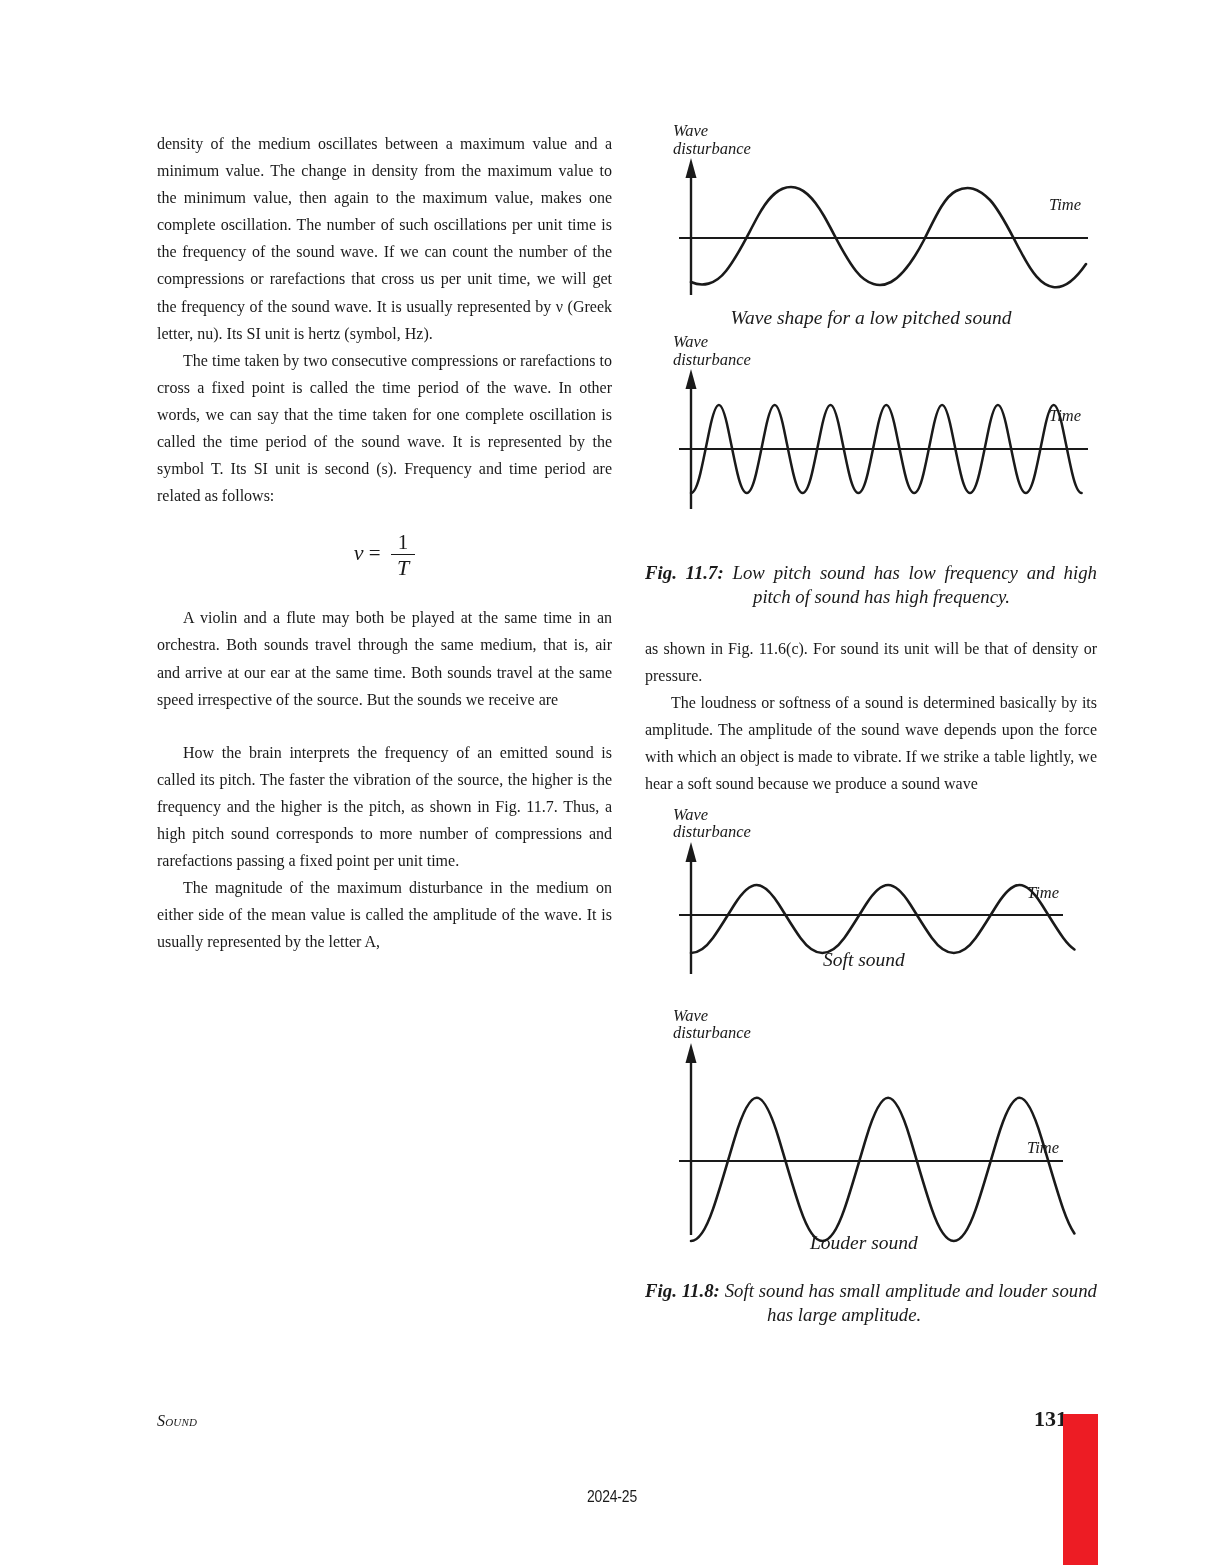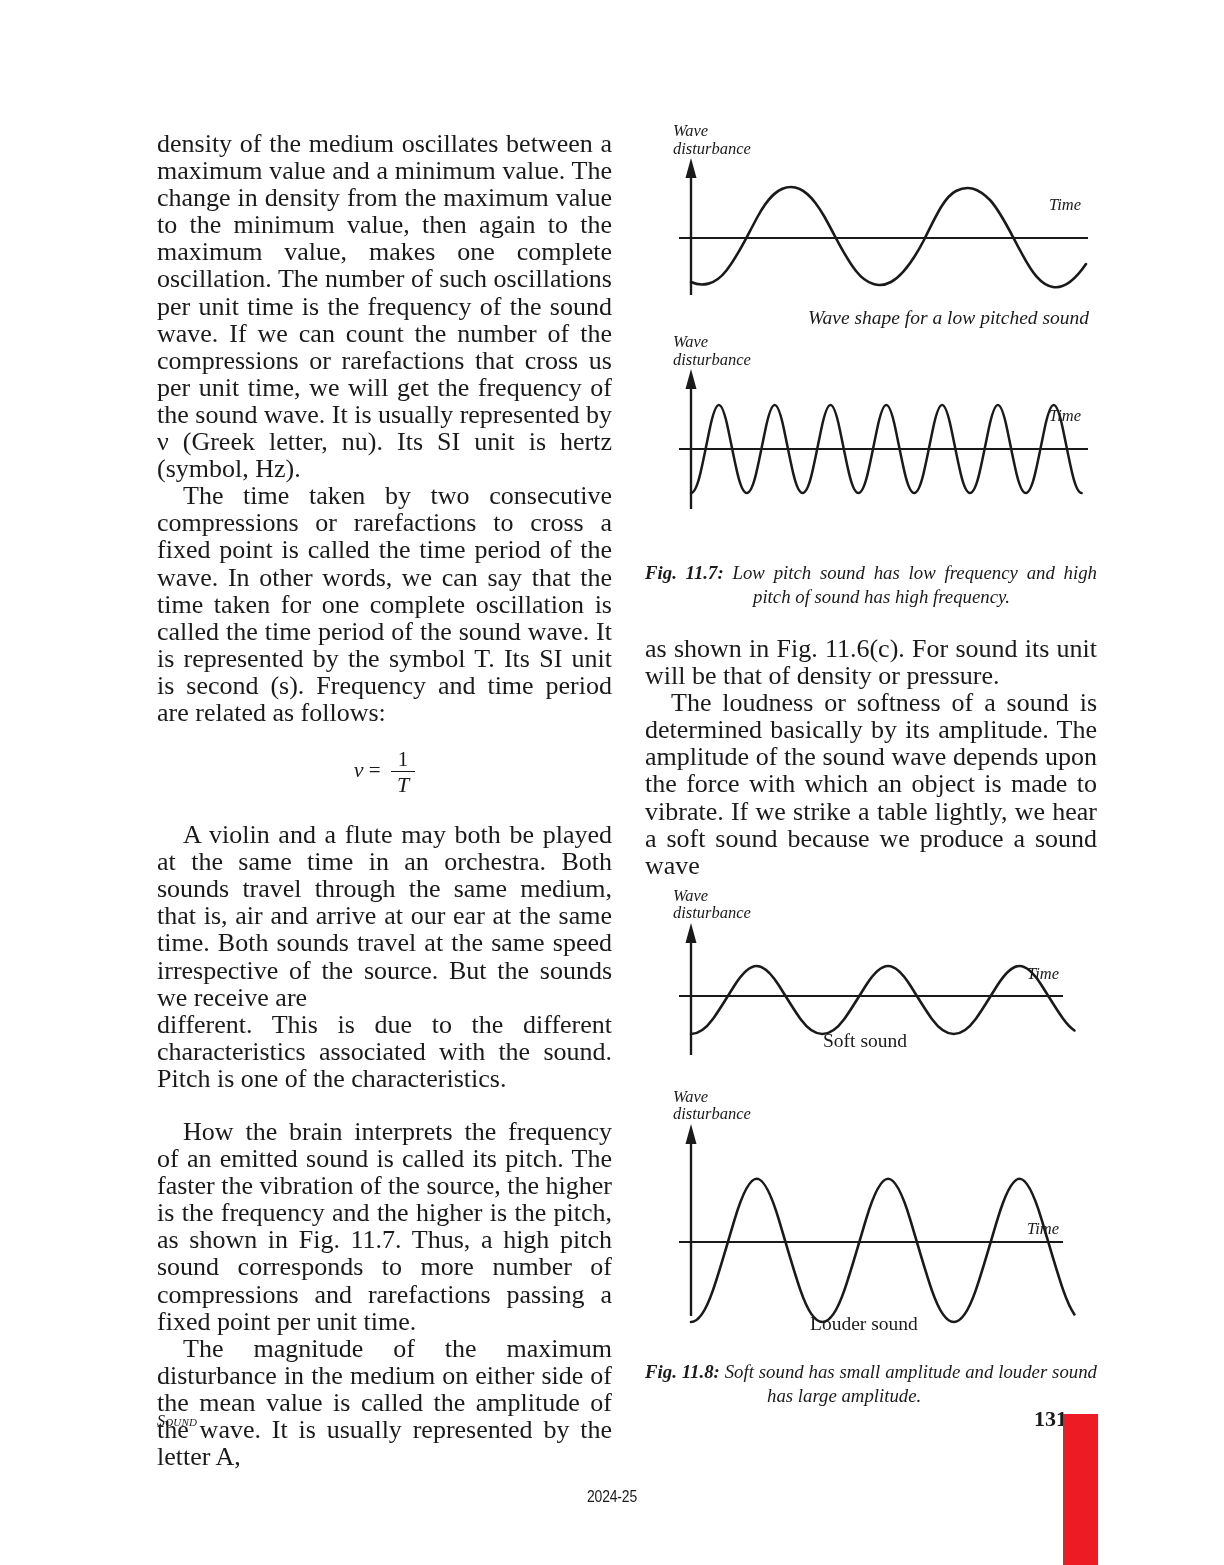--- a/index.html
+++ b/index.html
@@ -25,21 +25,21 @@
   .col {
     position: absolute;
     top: 130px;
     width: 455px;
   }
   .col-left  { left: 157px; }
   .col-right { left: 645px; width: 452px; }
 
   p.body {
     margin: 0;
-    font-size: 26px;
+    font-size: 16px;
     line-height: 27.1px;
     text-align: justify;
     text-justify: inter-word;
     hyphens: none;
   }
   p.indent { text-indent: 26px; }
   p.noindent { text-indent: 0; }
 
   .centered-tail {
     text-align: center;
@@ -85,28 +85,29 @@
     font-style: italic;
     font-size: 16.5px;
     line-height: 17.5px;
     white-space: nowrap;
   }
   .axislabel.wavedist { text-align: left; }
 
   .figsvg { display: block; }
 
   .fig-subcap {
-    text-align: right;
+    text-align: center;
     font-style: italic;
     font-size: 19.5px;
     margin: 8px;
   }
 
   .inwave-label {
     position: absolute;
+    font-style: italic;
     font-size: 19.5px;
     white-space: nowrap;
   }
 
   .figcaption {
     font-style: italic;
     font-size: 18.8px;
     line-height: 24px;
     margin: 0;
   }
@@ -176,21 +177,20 @@
     <div class="formula">
       <span class="nu">ν</span>
       <span>=</span>
       <span class="frac">
         <span class="num">1</span>
         <span class="den">T</span>
       </span>
     </div>
 
     <p class="body indent"><span>A violin and a flute may both be played at the same time in an orchestra. Both sounds travel through the same medium, that is, air and arrive at our ear at the same time. Both sounds travel at the same speed irrespective of the source. But the sounds we receive are</span></p>
-    <p class="body centered-tail">different. This is due to the different characteristics associated with the sound. Pitch is one of the characteristics.</p>
 
     <p class="body indent" style="margin-top:26px;">How the brain interprets the frequency of an emitted sound is called its pitch. The faster the vibration of the source, the higher is the frequency and the higher is the pitch, as shown in Fig. 11.7. Thus, a high pitch sound corresponds to more number of compressions and rarefactions passing a fixed point per unit time.</p>
 
 
     <p class="body indent">The magnitude of the maximum disturbance in the medium on either side of the mean value is called the amplitude of the wave. It is usually represented by the letter A,</p>
   </div>
 
   <div class="col col-right">
 
     <div class="figblock" style="height:195px;">

